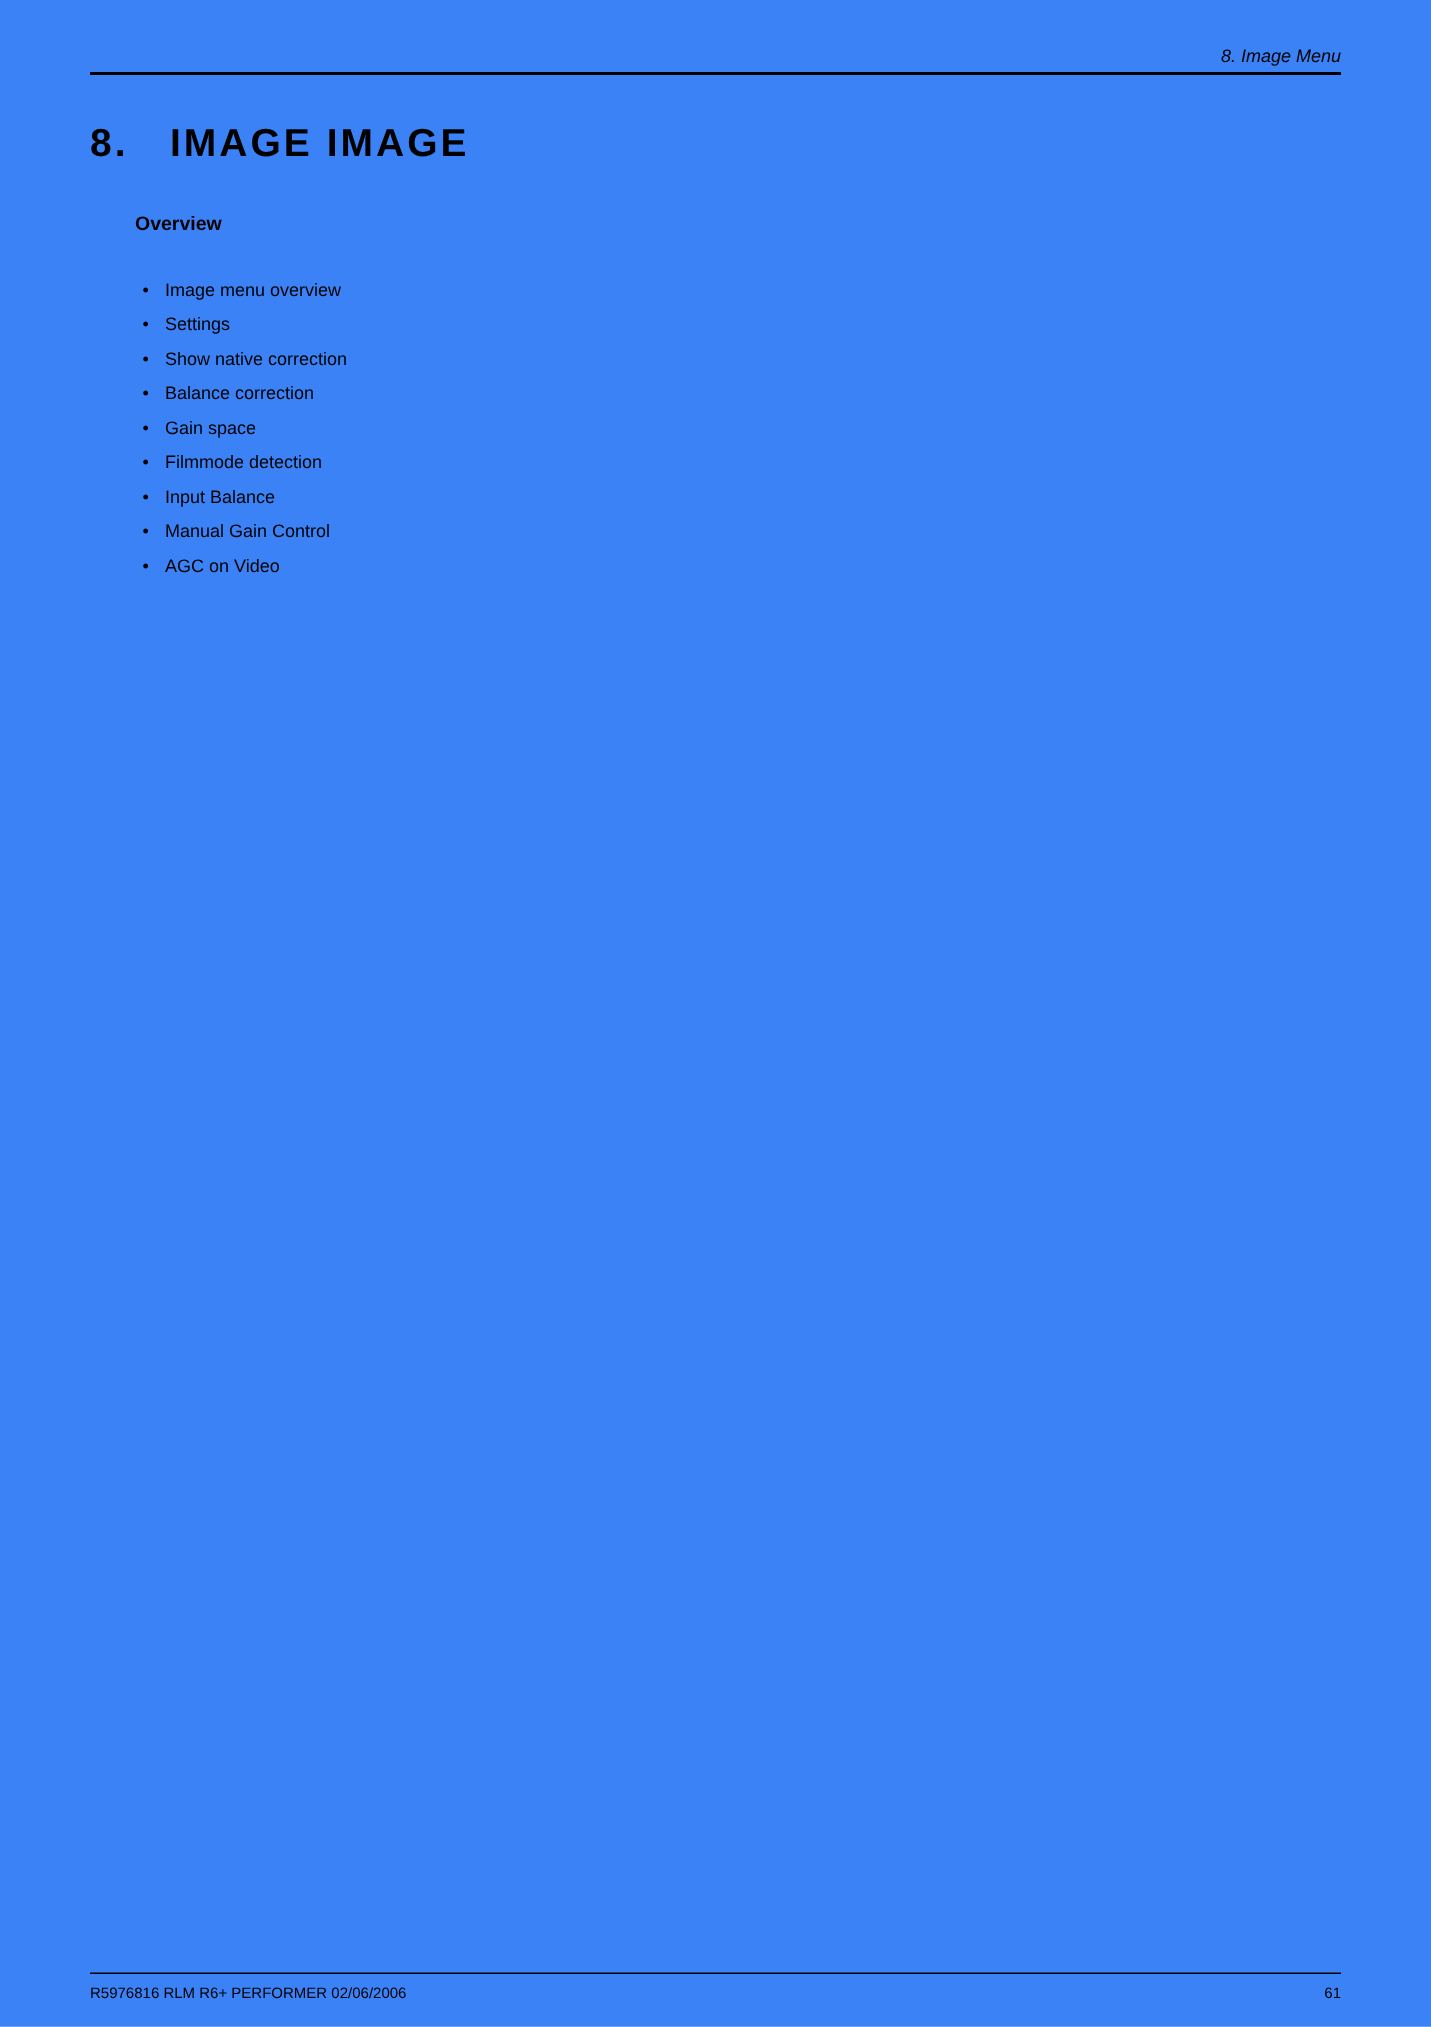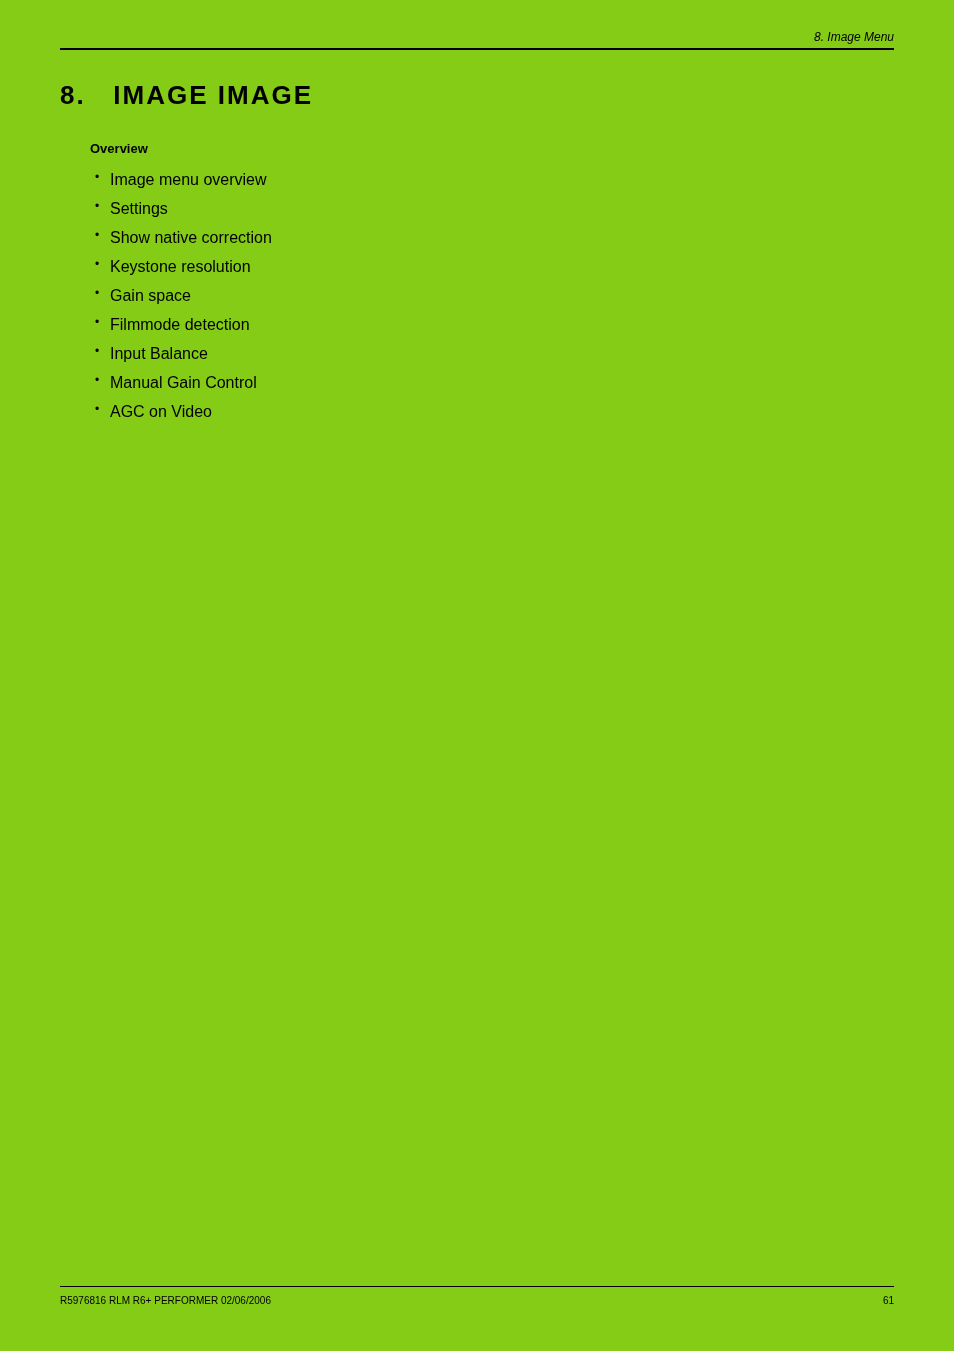--- a/index.html
+++ b/index.html
@@ -14,21 +14,21 @@
       font-size: 13px;
       color: #000000;
       width: 954px;
       min-height: 1351px;
       position: relative;
     }
 
     .page-container {
       width: 954px;
       min-height: 1351px;
-      background: #84cc16;
+      background: #3b82f6;
       position: relative;
       padding: 0;
     }
 
     
     .top-rule {
       position: absolute;
       top: 48px;
       left: 60px;
       right: 60px;
@@ -59,49 +59,49 @@
       font-weight: bold;
       letter-spacing: 2px;
       margin-top: 20px;
       margin-bottom: 30px;
       color: #000;
     }
 
     .section-heading {
       font-size: 13px;
       font-weight: bold;
-      margin-bottom: 12px;
+      margin-bottom: 28px;
       margin-left: 30px;
     }
 
     .bullet-list {
       list-style: none;
       margin-left: 30px;
     }
 
     .bullet-list li {
       position: relative;
       padding-left: 20px;
       margin-bottom: 5px;
-      font-size: 16px;
+      font-size: 12px;
       line-height: 1.5;
     }
 
     .bullet-list li::before {
       content: "•";
       position: absolute;
       left: 5px;
       top: 0;
       font-size: 12px;
     }
 
     
     .footer {
       position: absolute;
-      bottom: 45px;
+      bottom: 16px;
       left: 60px;
       right: 60px;
     }
 
     .footer-rule {
       height: 1px;
       background: #000;
       margin-bottom: 8px;
     }
 
@@ -136,21 +136,21 @@
       &nbsp;
       <span>IMAGE IMAGE</span>
     </h1>
 
     <div class="section-heading">Overview</div>
 
     <ul class="bullet-list">
       <li><span>Image menu overview</span></li>
       <li><span>Settings</span></li>
       <li><span>Show native correction</span></li>
-      <li><span>Keystone resolution</span></li>
+      <li><span>Balance correction</span></li>
       <li><span>Gain space</span></li>
       <li><span>Filmmode detection</span></li>
       <li><span>Input Balance</span></li>
       <li><span>Manual Gain Control</span></li>
       <li><span>AGC on Video</span></li>
     </ul>
 
   </div>
 
   <div class="footer">

